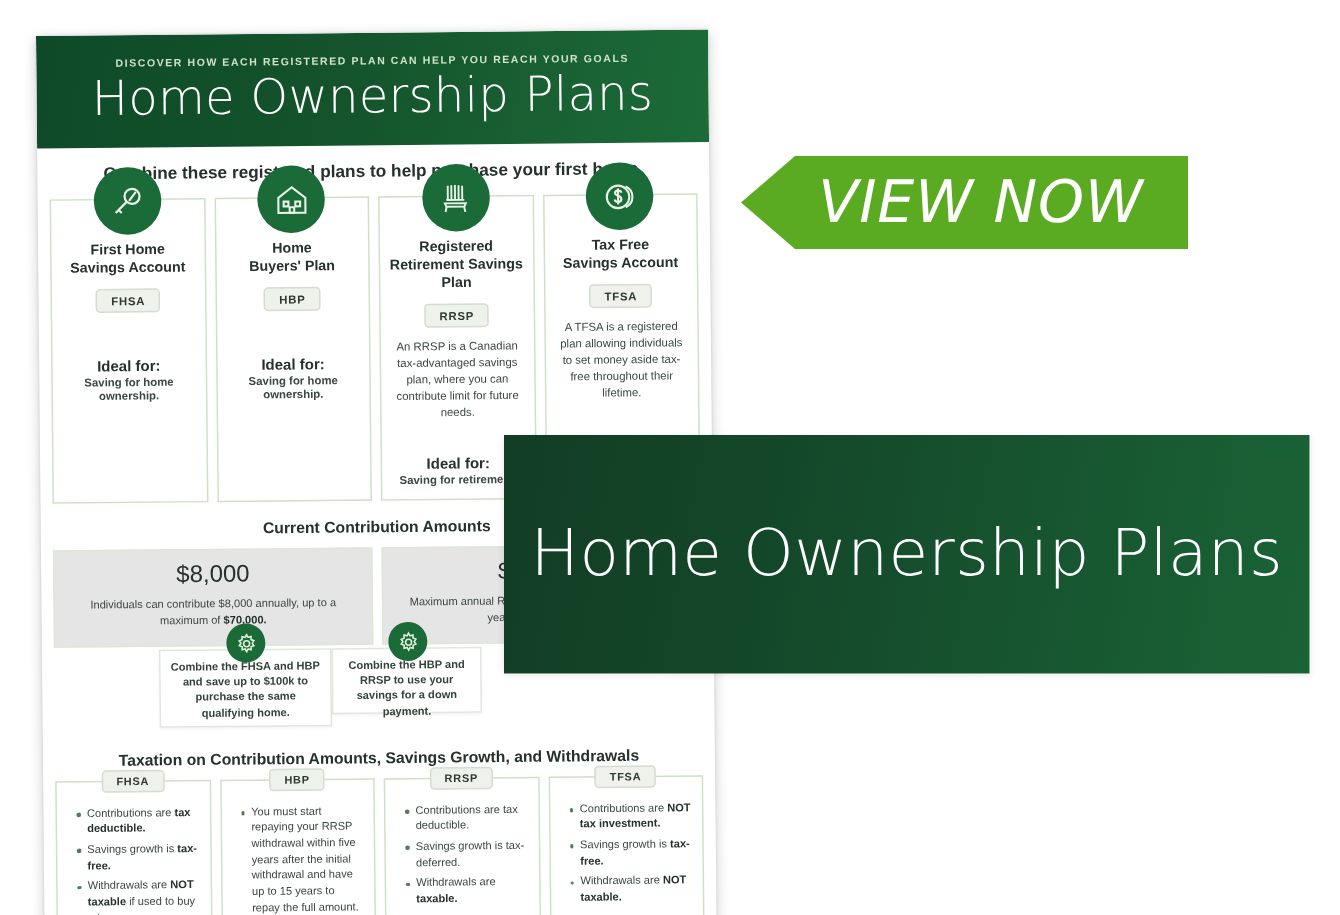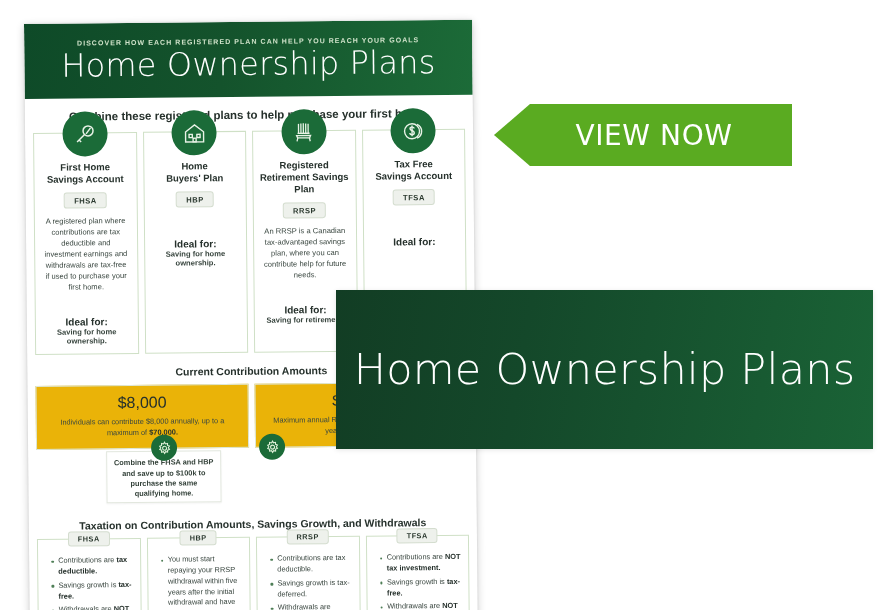--- a/index.html
+++ b/index.html
@@ -84,21 +84,21 @@
 
   
   .sec-head{
     text-align:center;color:#26312c;font-size:10.5px;font-weight:600;
     padding:12px 6px 7px 6px;
   }
 
   
   .contrib-row{display:flex;gap:6px;padding:0 8px;box-sizing:border-box;position:relative;}
   .contrib{
-    flex:1;background:#eab308;border:1px solid #dde7d8;
+    flex:1;background:#e5e5e5;border:1px solid #dde7d8;
     padding:7px 7px 10px 7px;box-sizing:border-box;text-align:center;
     min-height:62px;
   }
   .contrib-amt{color:#26312c;font-size:16px;font-weight:400;line-height:1.25;}
   .contrib-txt{color:#3a4740;font-size:7.4px;line-height:1.42;margin-top:4px;}
   .contrib-txt b{font-weight:700;color:#26312c;}
 
   
   .gear{
     position:absolute;width:26px;height:26px;border-radius:50%;
@@ -145,23 +145,24 @@
   
   #view-now{
     position:absolute;left:494px;top:104px;width:298px;height:62px;
     background:#5aab21;
     clip-path:polygon(0% 50%, 36px 0%, 100% 0%, 100% 100%, 36px 100%);
     display:flex;align-items:center;justify-content:center;
     box-shadow:0 2px 5px rgba(0,0,0,0.18);
     cursor:pointer;
   }
   #view-now span{
-    color:#ffffff;font-size:28px;font-weight:400;letter-spacing:0.6px;
+    color:#ffffff;font-size:39px;font-weight:400;letter-spacing:0.6px;
     padding-left:22px;
     font-family:"DejaVu Sans", sans-serif;
+    font-style:italic;
   }
 
   
   #overlay{
     position:absolute;left:336px;top:290px;width:537px;height:159px;
     background:linear-gradient(100deg,#123d24 0%,#14482a 35%,#1a6336 100%);
     display:flex;align-items:center;justify-content:center;
     box-shadow:0 1px 5px rgba(0,0,0,0.10);
   }
   #overlay-title{
@@ -189,21 +190,20 @@
         <div class="plan-icon">
           <svg width="24" height="24" viewBox="0 0 24 24" fill="none" stroke="#e8f2e6" stroke-width="1.5">
             <circle cx="15.5" cy="8.5" r="5"></circle>
             <line x1="12" y1="12" x2="4.5" y2="19.5"></line>
             <line x1="6.5" y1="17.5" x2="8.5" y2="19.5"></line>
             <line x1="13.5" y1="11.5" x2="18" y2="5.5"></line>
           </svg>
         </div>
         <div class="plan-name">First Home<br>Savings Account</div>
         <div class="pill">FHSA</div>
-        <div class="plan-desc">A registered plan where contributions are tax deductible and investment earnings and withdrawals are tax-free if used to purchase your first home.</div>
         <div class="plan-ideal-label">Ideal for:</div>
         <div class="plan-ideal-val">Saving for home ownership.</div>
       </div>
 
       <div class="plan">
         <div class="plan-icon">
           <svg width="24" height="24" viewBox="0 0 24 24" fill="none" stroke="#e8f2e6" stroke-width="1.4">
             <path d="M3 10.5 L12 3.5 L21 10.5 L21 20.5 L3 20.5 Z"></path>
             <rect x="6.5" y="13" width="3.2" height="3.2"></rect>
             <rect x="14.3" y="13" width="3.2" height="3.2"></rect>
@@ -220,36 +220,37 @@
         <div class="plan-icon">
           <svg width="24" height="24" viewBox="0 0 24 24" fill="none" stroke="#e8f2e6" stroke-width="1.3">
             <path d="M7 3.5 L7 13 M9.4 3.2 L9.4 13 M11.8 3 L11.8 13 M14.2 3.2 L14.2 13 M16.6 3.5 L16.6 13"></path>
             <path d="M6 13 L18 13"></path>
             <path d="M5 15.2 L19 15.2 L18 17.5 L6 17.5 Z"></path>
             <path d="M6.2 17.5 L5.4 21 M17.8 17.5 L18.6 21"></path>
           </svg>
         </div>
         <div class="plan-name">Registered<br>Retirement Savings<br>Plan</div>
         <div class="pill">RRSP</div>
-        <div class="plan-desc">An RRSP is a Canadian tax-advantaged savings plan, where you can contribute help for future needs.</div>
+        <div class="plan-desc">An RRSP is a Canadian tax-advantaged savings plan, where you can contribute limit for future needs.</div>
         <div class="plan-ideal-label">Ideal for:</div>
         <div class="plan-ideal-val">Saving for retirement.</div>
       </div>
 
       <div class="plan">
         <div class="plan-icon">
           <svg width="24" height="24" viewBox="0 0 24 24" fill="none" stroke="#e8f2e6" stroke-width="1.4">
             <circle cx="10.5" cy="12" r="7.5"></circle>
             <path d="M15.5 5.1 A7.5 7.5 0 0 1 15.5 18.9"></path>
             <path d="M12.6 9.2 C12.6 8.2 11.6 7.8 10.5 7.8 C9.3 7.8 8.5 8.4 8.5 9.4 C8.5 11.7 12.7 10.7 12.7 13.4 C12.7 14.6 11.7 15.3 10.5 15.3 C9.2 15.3 8.3 14.7 8.3 13.7"></path>
             <line x1="10.5" y1="6.3" x2="10.5" y2="17"></line>
           </svg>
         </div>
         <div class="plan-name">Tax Free<br>Savings Account</div>
         <div class="pill">TFSA</div>
+        <div class="plan-desc">A TFSA is a registered plan allowing individuals to set money aside tax-free throughout their lifetime.</div>
         <div class="plan-ideal-label">Ideal for:</div>
         <div class="plan-ideal-val"></div>
       </div>
 
     </div>
 
     <div class="sec-head">Current Contribution Amounts</div>
 
     <div class="contrib-row">
       <div class="contrib">
@@ -270,20 +271,21 @@
       <div class="gear" id="gear-2">
         <svg width="15" height="15" viewBox="0 0 24 24" fill="none" stroke="#dff0d8" stroke-width="1.7">
           <circle cx="12" cy="12" r="3.2"></circle>
           <path d="M12 2.4 L13.6 5.2 L16.8 4.4 L16.8 7.6 L19.8 8.8 L18 11.4 L19.8 14 L16.8 15.2 L16.8 18.4 L13.6 17.6 L12 20.4 L10.4 17.6 L7.2 18.4 L7.2 15.2 L4.2 14 L6 11.4 L4.2 8.8 L7.2 7.6 L7.2 4.4 L10.4 5.2 Z"></path>
         </svg>
       </div>
     </div>
 
     <div class="callouts">
       <div class="callout" id="callout-1">Combine the FHSA and HBP and save up to $100k to purchase the same qualifying home.</div>
+      <div class="callout" id="callout-2">Combine the HBP and RRSP to use your savings for a down payment.</div>
     </div>
 
     <div class="sec-head">Taxation on Contribution Amounts, Savings Growth, and Withdrawals</div>
 
     <div class="tax-row">
       <div class="tax">
         <div class="tax-pill">FHSA</div>
         <ul>
           <li><span>Contributions are </span><b>tax deductible.</b></li>
           <li><span>Savings growth is </span><b>tax-free.</b></li>

